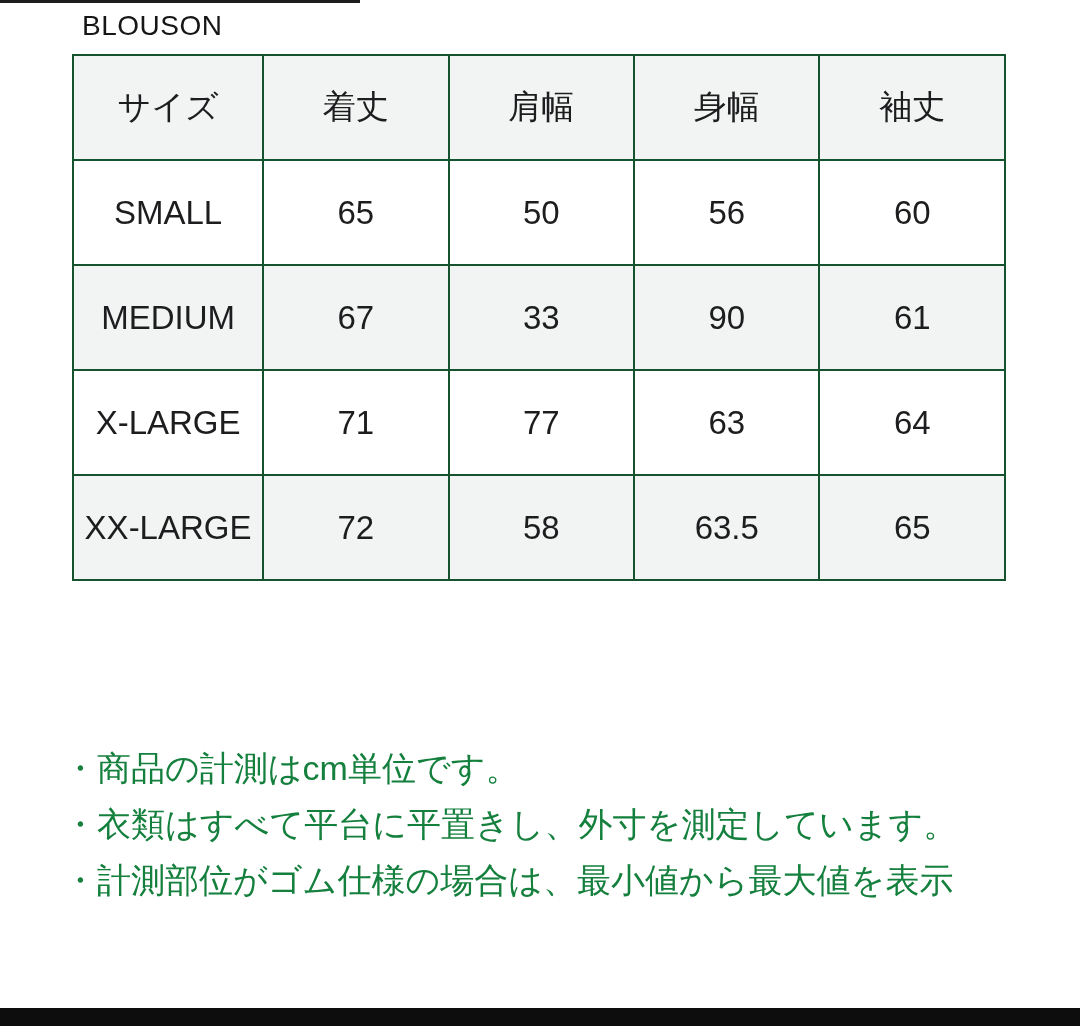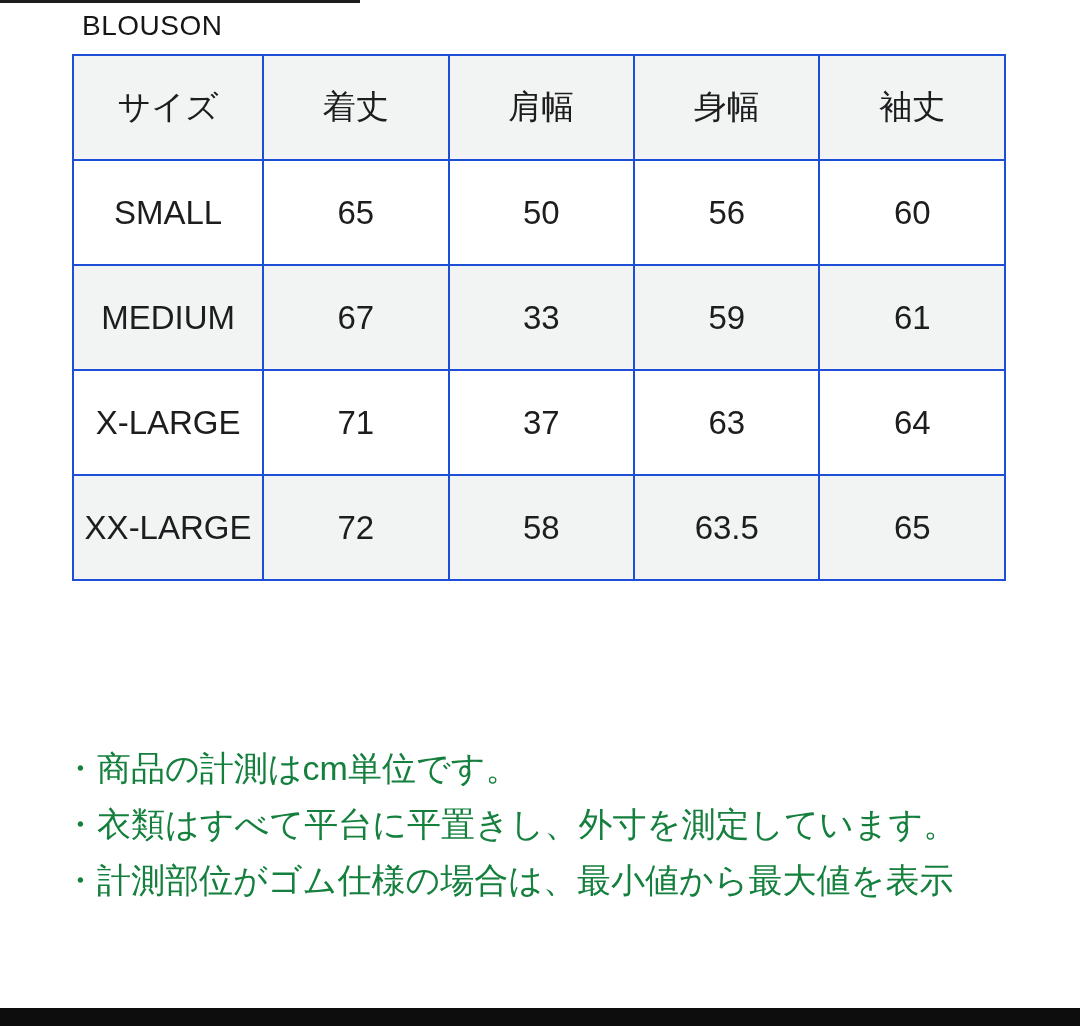--- a/index.html
+++ b/index.html
@@ -36,21 +36,21 @@
     position: absolute;
     left: 72px; top: 54px;
     width: 934px;
     table-layout: fixed;
     border-collapse: collapse;
   }
   .size-table col.c0 { width: 20.4%; }
   .size-table col.cn { width: 19.9%; }
   .size-table th,
   .size-table td {
-    border: 2px solid #1d4ed8;
+    border: 2px solid #14532d;
     height: 105px;
     padding: 0;
     text-align: center;
     vertical-align: middle;
     font-weight: 400;
     font-size: 33px;
     color: #1d1d1f;
     background: #ffffff;
   }
   .size-table thead th { background: #f2f3f3; }
@@ -102,27 +102,27 @@
       <td>SMALL</td>
       <td>65</td>
       <td>50</td>
       <td>56</td>
       <td>60</td>
     </tr>
     <tr>
       <td>MEDIUM</td>
       <td>67</td>
       <td>33</td>
-      <td>59</td>
+      <td>90</td>
       <td>61</td>
     </tr>
     <tr>
       <td>X-LARGE</td>
       <td>71</td>
-      <td>37</td>
+      <td>77</td>
       <td>63</td>
       <td>64</td>
     </tr>
     <tr>
       <td>XX-LARGE</td>
       <td>72</td>
       <td>58</td>
       <td>63.5</td>
       <td>65</td>
     </tr>

